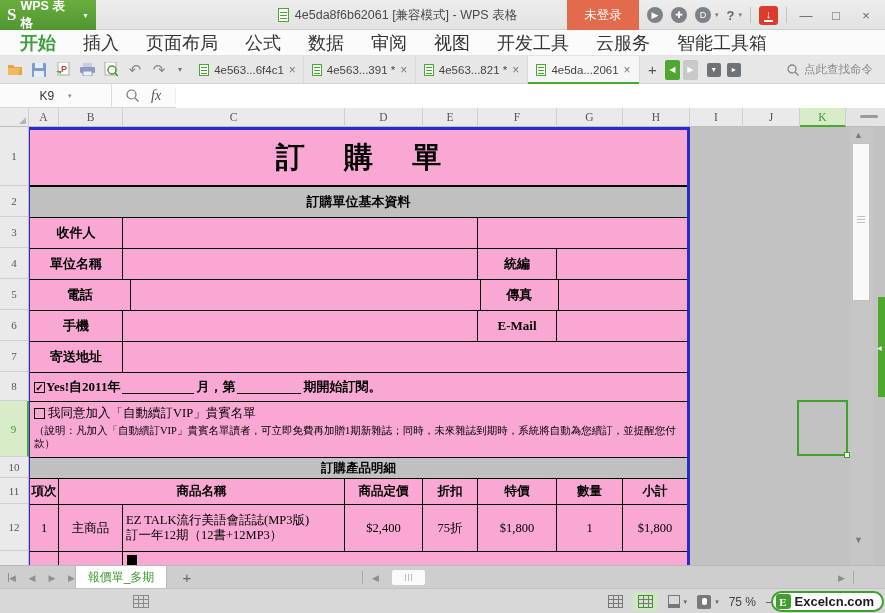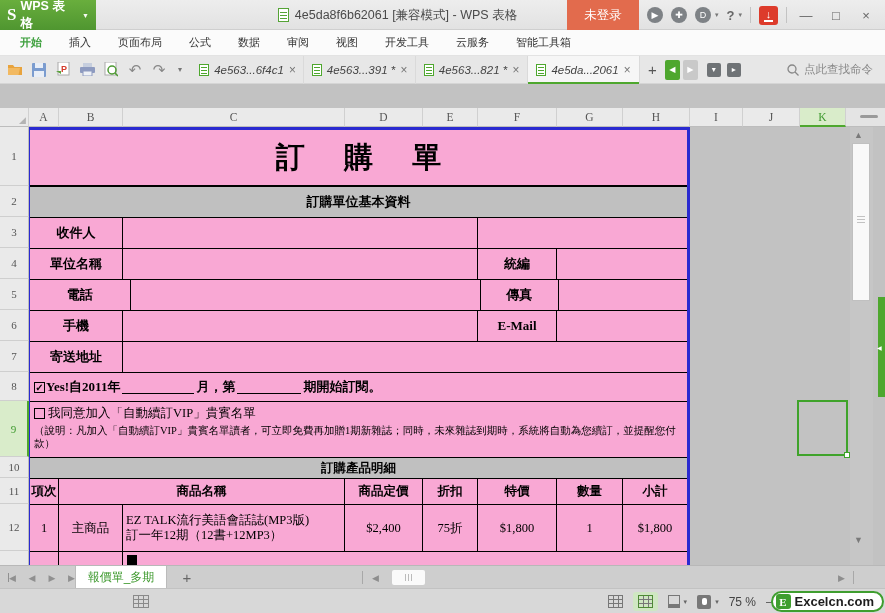--- a/index.html
+++ b/index.html
@@ -20,31 +20,31 @@
   .login-btn { width:72px; height:30px; background:#e26b4d; color:#fff; font-size:12.5px; display:flex; align-items:center; justify-content:center; cursor:pointer; }
   .circ { width:16px; height:16px; border-radius:50%; background:#7e8286; color:#fff; font-size:9px; display:flex; align-items:center; justify-content:center; }
   .tb-caret { font-size:7px; color:#777; margin-left:-4px; }
   .tb-sep { width:1px; height:16px; background:#c3c3c3; }
   .dl-icon { width:19px; height:19px; border-radius:3px; background:#dd3b2b; color:#fff; display:flex; flex-direction:column; align-items:center; justify-content:center; font-size:11px; line-height:10px; }
   .dl-icon span { display:block; width:9px; height:2px; background:#fff; margin-top:1px; }
   .winbtn { width:22px; height:22px; display:flex; align-items:center; justify-content:center; color:#666; font-size:13px; cursor:pointer; }
 
   
   .menubar { left:0; top:30px; width:885px; height:26px; background:#fbfbfb; border-bottom:1px solid #e3e3e3; display:flex; align-items:center; gap:27px; padding-left:20px; }
-  .menu-item { font-size:11px; color:#333; cursor:pointer; white-space:nowrap; }
+  .menu-item { font-size:18px; color:#333; cursor:pointer; white-space:nowrap; }
   .menu-item.active { color:#3da03d; font-weight:bold; }
 
   
   .toolbar { left:0; top:56px; width:885px; height:28px; background:#e7e7e7; border-bottom:1px solid #d5d5d5; display:flex; align-items:center; }
   .qt-icons { display:flex; align-items:center; gap:6px; padding:0 6px; }
   .qt { width:18px; height:18px; display:flex; align-items:center; justify-content:center; cursor:pointer; }
   .undo-redo { font-size:15px; color:#888; }
   .qt-caret { font-size:8px; color:#777; margin:0 4px; }
   .ftabs { display:flex; align-items:stretch; height:28px; }
-  .ftab { width:112px; display:flex; align-items:center; justify-content:center; gap:5px; font-size:11.5px; color:#444; border-right:1px solid #dadada; cursor:pointer;font-style:italic; }
+  .ftab { width:112px; display:flex; align-items:center; justify-content:center; gap:5px; font-size:11.5px; color:#444; border-right:1px solid #dadada; cursor:pointer; }
   .ftab.active { background:#f6f6f6; box-shadow:inset 0 -2px 0 #4ea72e; }
   .sheet-ico { width:10px; height:12px; background:#fff; border:1px solid #4ea72e; position:relative; flex:none; }
   .sheet-ico::before { content:""; position:absolute; left:1px; top:2px; width:6px; height:1px; background:#4ea72e; box-shadow:0 3px 0 #4ea72e, 0 6px 0 #4ea72e; }
   .ftab-close { color:#777; font-size:12px; }
   .addtab { font-size:15px; color:#555; padding:0 8px; cursor:pointer; }
   .navbtn { width:15px; height:20px; display:flex; align-items:center; justify-content:center; color:#fff; font-size:8px; border-radius:2px; margin-right:3px; cursor:pointer; }
   .navbtn.green { background:#4ea72e; }
   .navbtn.gray { background:#c9c9c9; }
   .mini-ico { width:14px; height:14px; border-radius:2px; background:#6f7376; color:#fff; font-size:8px; display:flex; align-items:center; justify-content:center; margin-left:6px; cursor:pointer; }
   .cmd-search { margin-left:auto; display:flex; align-items:center; gap:5px; padding-right:12px; color:#888; font-size:11.5px; cursor:text; }
@@ -254,20 +254,34 @@
     <span class="mini-ico">▸</span>
     <div class="cmd-search">
       <svg width="12" height="12" viewBox="0 0 12 12">
           <circle cx="5" cy="5" r="4" fill="none" stroke="#888" stroke-width="1.3"></circle>
           <line x1="8" y1="8" x2="11.5" y2="11.5" stroke="#888" stroke-width="1.3"></line>
         </svg>
       <span>点此查找命令</span>
     </div>
   </div>
 
+  <div class="abs formulabar">
+    <div class="namebox">
+      <span>K9</span>
+      <span class="nb-caret">▾</span>
+    </div>
+    <div class="fx-zone">
+      <svg width="13" height="13" viewBox="0 0 13 13">
+          <circle cx="5.5" cy="5.5" r="4.5" fill="none" stroke="#777" stroke-width="1.2"></circle>
+          <line x1="9" y1="9" x2="12.5" y2="12.5" stroke="#777" stroke-width="1.2"></line>
+        </svg>
+      <span class="fx-label">fx</span>
+    </div>
+    <div class="formula-input"></div>
+  </div>
 
   <div class="abs colheaders">
     <div class="ch ch-corner" style="width:29px">
         <span class="tri">◢</span>
       </div>
     <div class="ch" style="width:30px">A</div>
     <div class="ch" style="width:64px">B</div>
     <div class="ch" style="width:222px">C</div>
     <div class="ch" style="width:78px">D</div>
     <div class="ch" style="width:55px">E</div>

